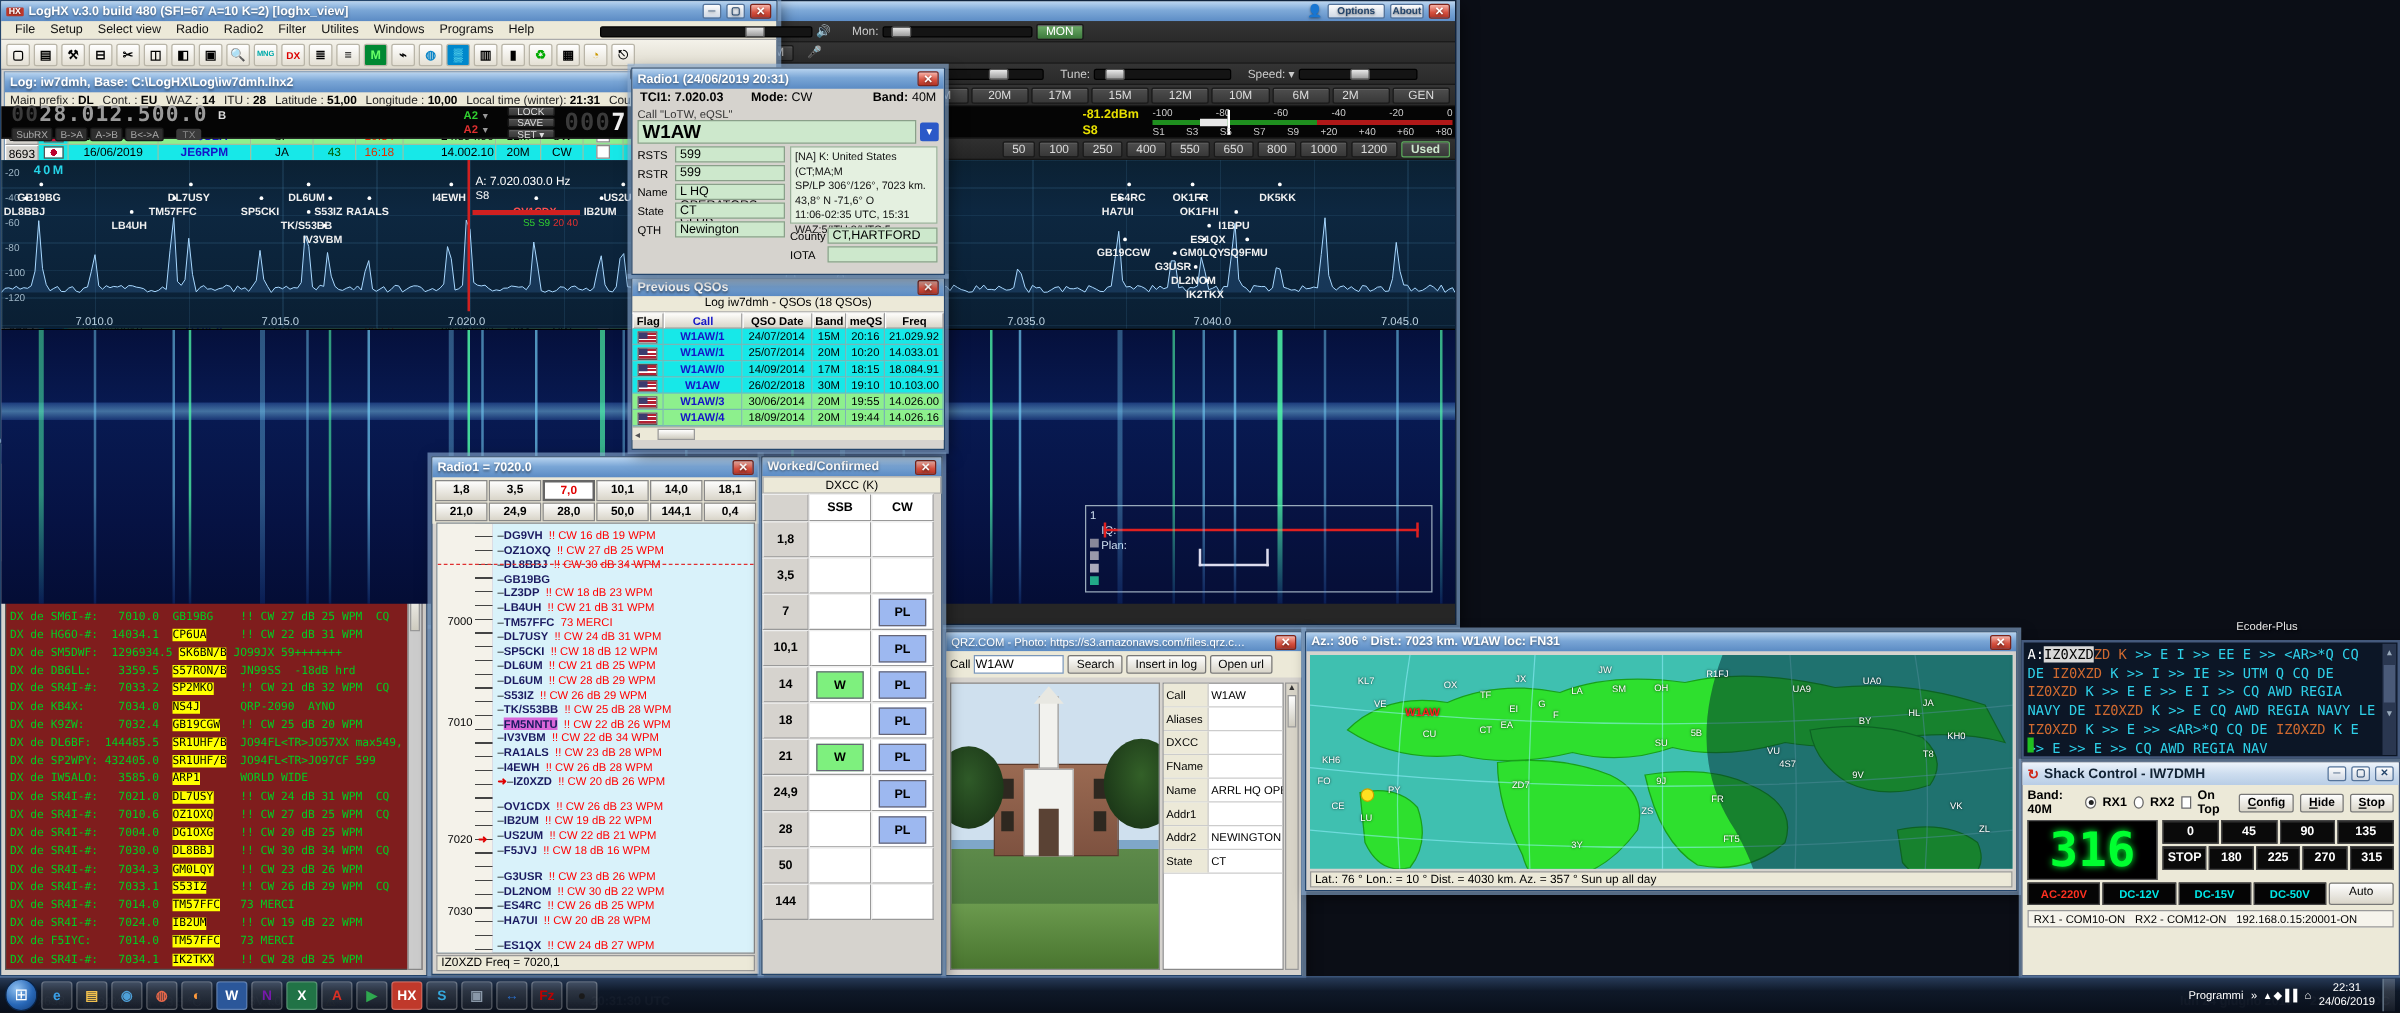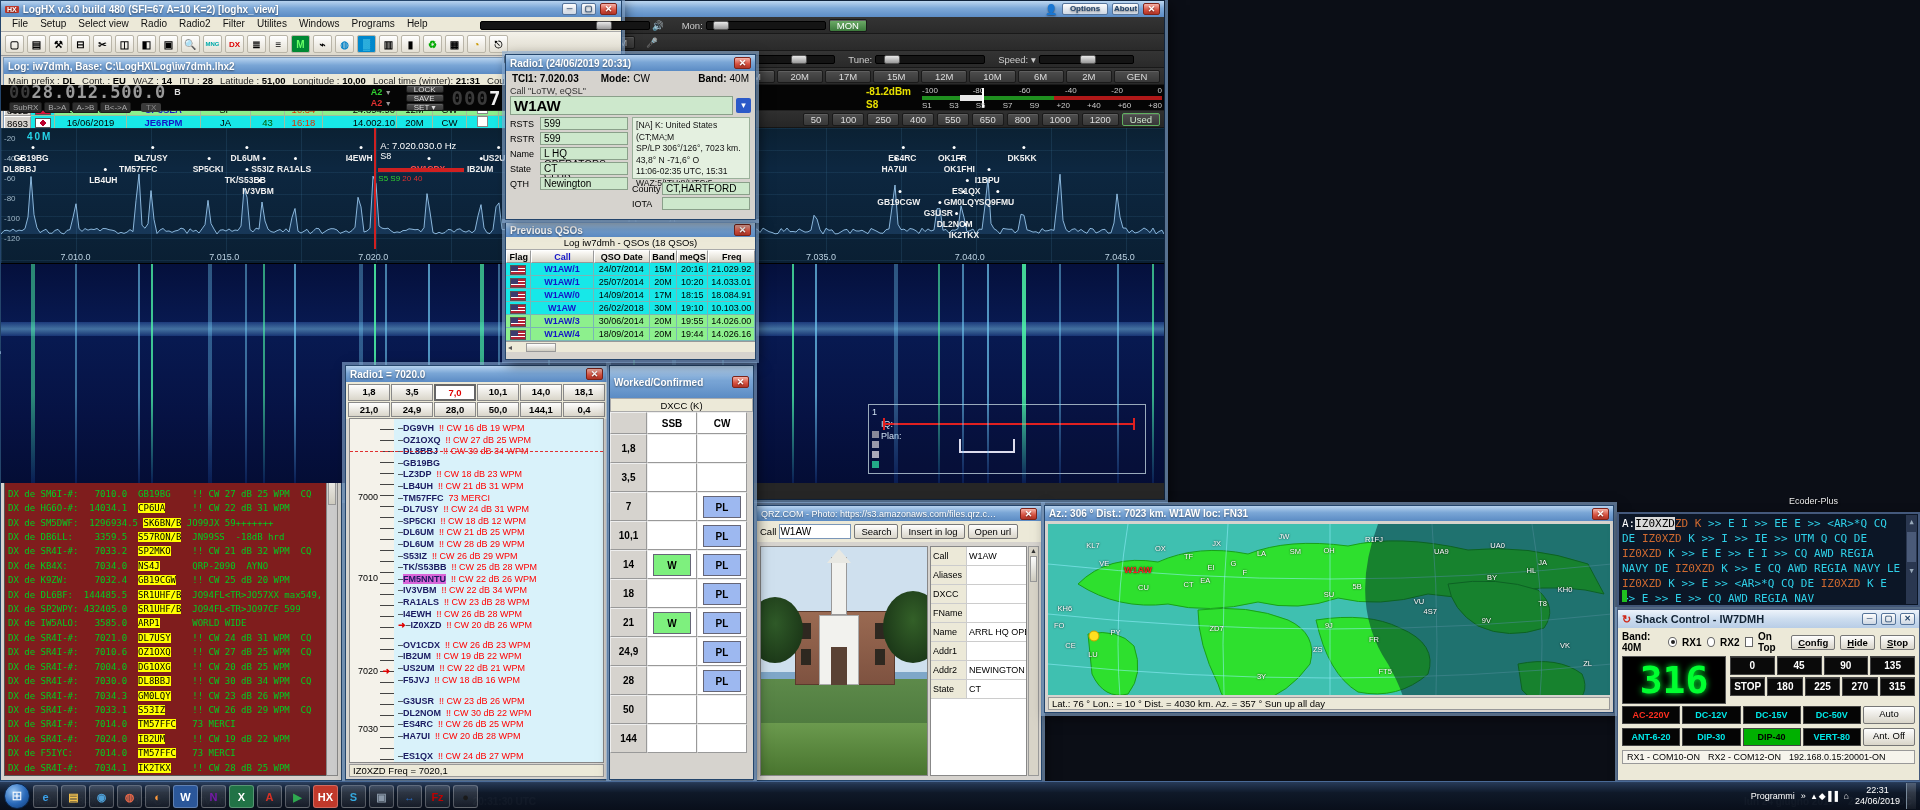--- a/index.html
+++ b/index.html
@@ -110,21 +110,21 @@
   .badge{display:inline-block;width:38px;height:22px;line-height:22px;border:1px solid #667;font-weight:bold;margin-top:3px;}
   .badge.W{background:#7ef07e;}
   .badge.PL{background:#9db8f0;}
   
   #sdr{left:755px;top:5px;width:1165px;height:500px;background:#262626;border:1px solid #10233c;box-shadow:0 0 0 3px rgba(130,170,215,.65),4px 5px 14px rgba(0,0,0,.7);}
   #sdr .tbar{background:linear-gradient(#bdd7f1,#7ea9d8 45%,#5d8dc6);}
   .srow{display:flex;align-items:center;gap:3px;padding:2px 4px;background:linear-gradient(#343434,#2a2a2a);border-bottom:1px solid #191919;height:17px;}
   .sbtn{background:linear-gradient(#4e4e4e,#383838);border:1px solid #1a1a1a;box-shadow:inset 0 1px 0 #5f5f5f;color:#ddd;font-size:9.5px;padding:0 7px;height:13px;line-height:12px;border-radius:2px;white-space:nowrap;}
   .sbtn.green{background:linear-gradient(#6fae6a,#3c7a3c);color:#fff;}
   .sbtn.blue{background:linear-gradient(#5d9ad8,#2f68ac);color:#fff;}
-  .sbtn.outl{border:1px solid #5fae5f;color:#cfe8cf;}
+  .sbtn.outl{border:1px solid #5fae5f;color:#cfe8cf;font-weight:bold;}
   .sbtn .arr{font-size:7px;margin-left:3px;}
   .powerbtn{width:34px;height:14px;background:linear-gradient(#c0392b,#7e1f16);border:1px solid #4a0f09;border-radius:2px;color:#f5c9c2;text-align:center;font-size:10px;line-height:13px;}
   .slider{height:9px;background:#141414;border:1px solid #000;border-radius:2px;position:relative;}
   .slider .thumb{position:absolute;top:-1px;width:16px;height:9px;background:linear-gradient(#e8e8e8,#9a9a9a);border:1px solid #555;border-radius:2px;}
   .slab{color:#ccc;font-size:9.5px;white-space:nowrap;}
   #freqpanel{display:flex;background:#050505;height:26px;border-bottom:1px solid #222;align-items:center;position:relative;}
   .digits{font-family:"DejaVu Sans Mono",monospace;font-weight:bold;letter-spacing:1px;}
   .dim{color:#3a3a3a;}
   #vfoB .digits{font-size:17px;color:#9a9a9a;}
   #vfoA .digits{font-size:19px;color:#f2f2f2;}
@@ -801,21 +801,21 @@
       <div class="bm-spot" style="left: 48px; top: 288.8px;"><span>–</span><b>DL2NOM</b><span class="inf">!! CW 30 dB 22 WPM</span></div>
       <div class="bm-spot" style="left: 48px; top: 300.4px;"><span>–</span><b>ES4RC</b><span class="inf">!! CW 26 dB 25 WPM</span></div>
       <div class="bm-spot" style="left: 48px; top: 312px;"><span>–</span><b>HA7UI</b><span class="inf">!! CW 20 dB 28 WPM</span></div>
       <div class="bm-spot" style="left: 48px; top: 331.6px;"><span>–</span><b>ES1QX</b><span class="inf">!! CW 24 dB 27 WPM</span></div>
       <div class="bm-spot" style="left: 48px; top: 343.2px;"><span>–</span><b>SQ9FMU</b><span class="inf">!! CW 21 dB 24 WPM</span></div>
     </div>
   <div id="bm-status">IZ0XZD Freq = 7020,1</div>
 </div>
 
 <div class="win" id="worked">
-  <div class="tbar" style="height:32px">
+  <div class="tbar" style="height:15px">
     <span>Worked/Confirmed</span>
     <span class="xbtn">✕</span>
   </div>
   <div class="dxcc">DXCC (K)</div>
   <div id="worked-grid">
       <div class="wrow head">
         <div class="w0"></div>
         <div class="w1">SSB</div>
         <div class="w2">CW</div>
       </div>
@@ -968,21 +968,21 @@
         <span class="sbtn" style="flex: 1 1 0%; text-align: center;">160M</span>
         <span class="sbtn" style="flex: 1 1 0%; text-align: center;">80M</span>
         <span class="sbtn blue" style="flex: 1 1 0%; text-align: center;">40M</span>
         <span class="sbtn" style="flex: 1 1 0%; text-align: center;">30M</span>
         <span class="sbtn" style="flex: 1 1 0%; text-align: center;">20M</span>
         <span class="sbtn" style="flex: 1 1 0%; text-align: center;">17M</span>
         <span class="sbtn" style="flex: 1 1 0%; text-align: center;">15M</span>
         <span class="sbtn" style="flex: 1 1 0%; text-align: center;">12M</span>
         <span class="sbtn" style="flex: 1 1 0%; text-align: center;">10M</span>
         <span class="sbtn" style="flex: 1 1 0%; text-align: center;">6M</span>
-        <span class="sbtn" style="flex: 1 1 0%; text-align: center;">2M</span>
+        <span class="sbtn" style="flex: 1 1 0%; ">2M</span>
         <span class="sbtn" style="flex: 1 1 0%; text-align: center;">GEN</span>
       </div>
   </div>
   <div id="freqpanel">
     <div id="vfoB" style="display:flex;flex-direction:column;padding-left:8px;">
       <div style="display:flex;align-items:center;gap:8px;">
         <span class="digits" id="vfoB-digits"><span class="dim">00</span><span>28.012.500.0</span></span>
         <span style="color:#ddd;font-size:9px;font-weight:bold">B</span>
       </div>
       <div style="display:flex;gap:10px;align-items:center;">
@@ -1115,21 +1115,21 @@
         <div class="slabel" style="left: 937.378px; top: 80px;">G3USR</div>
         <div class="slabel" style="left: 953.66px; top: 91px;">DL2NOM</div>
         <div class="slabel" style="left: 962.964px; top: 102px;">IK2TKX</div>
       </div>
     <div id="speccursor" style="left: 373.323px;"></div>
     <div id="curbox" style="left: 379.323px; top: 12px;">
       <div>A: 7.020.030.0 Hz</div>
       <div class="l2">S8</div>
     </div>
     <div id="filterbar" style="left: 377.323px; top: 40px; width: 86px;"></div>
-    <div id="miniscale" style="left: 377.323px; top: 46px;"><span>S5 </span><span>S9 </span><span class="red">20 </span><span class="red">40 </span></div>
+    <div id="miniscale" style="left: 377.323px; top: 46px; padding-left: 40px;"><span>S5 </span><span>S9 </span><span class="red">20 </span><span class="red">40 </span></div>
     <div id="spec-fticks">
         <div class="ftick" style="left: 74.432px;">7.010.0</div>
         <div class="ftick" style="left: 223.296px;">7.015.0</div>
         <div class="ftick" style="left: 372.16px;">7.020.0</div>
         <div class="ftick" style="left: 522.187px;">7.025.0</div>
         <div class="ftick" style="left: 671.051px;">7.030.0</div>
         <div class="ftick" style="left: 819.915px;">7.035.0</div>
         <div class="ftick" style="left: 968.779px;">7.040.0</div>
         <div class="ftick" style="left: 1118.81px;">7.045.0</div>
       </div>
@@ -1380,27 +1380,20 @@
         </div>
       </div>
   </div>
   <div class="powgrid" id="shack-power-row">
       <div class="pcell red">AC-220V</div>
       <div class="pcell cyan">DC-12V</div>
       <div class="pcell cyan">DC-15V</div>
       <div class="pcell cyan">DC-50V</div>
       <div class="wbtn">Auto</div>
     </div>
-  <div class="powgrid" id="shack-ant-row">
-      <div class="pcell cyan">ANT-6-20</div>
-      <div class="pcell cyan">DIP-30</div>
-      <div class="pcell greenbg">DIP-40</div>
-      <div class="pcell cyan">VERT-80</div>
-      <div class="wbtn">Ant. Off</div>
-    </div>
   <div id="shack-status">
       <span>RX1 - COM10-ON</span>
       <span>RX2 - COM12-ON</span>
       <span>192.168.0.15:20001-ON</span>
     </div>
 </div>
 
 <div id="taskbar">
   <div id="startorb">⊞</div>
   <div id="task-icons" style="display:flex;gap:3px;">

